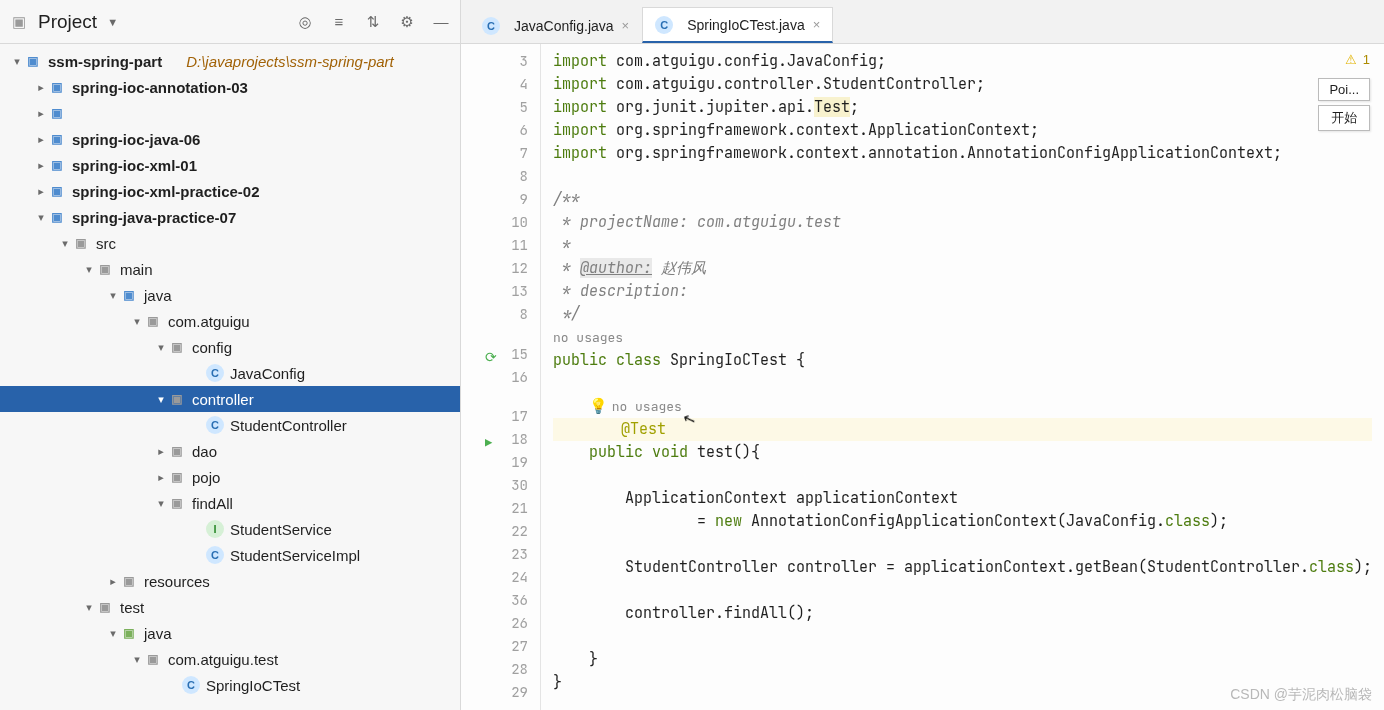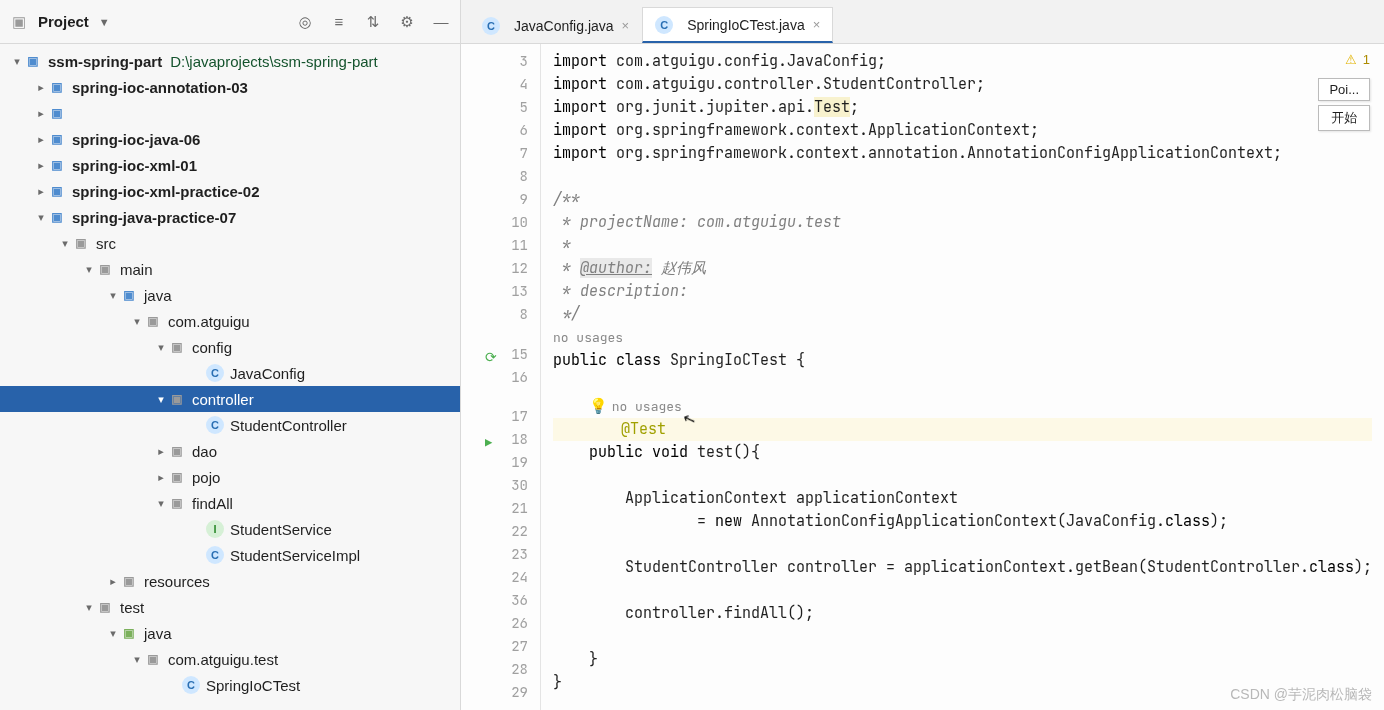--- a/index.html
+++ b/index.html
@@ -25,22 +25,22 @@
   }
   .project-header {
     height: 44px;
     display: flex;
     align-items: center;
     padding: 0 10px;
     border-bottom: 1px solid #d9d9d9;
     gap: 10px;
   }
   .project-header .title {
-    font-weight: 700;
-    font-size: 15px;
+    font-weight: 400;
+    font-size: 19px;
     display: flex;
     align-items: center;
     gap: 6px;
   }
   .chevron-down { font-size: 11px; color: #6a6a6a; }
   .header-icons {
     margin-left: auto;
     display: flex;
     gap: 16px;
     align-items: center;
@@ -92,21 +92,21 @@
   .class-c {
     background:#cfe7ff; color:#2a6fb3; border-radius:50%;
     width:18px; height:18px; font-size:11px;
   }
   .class-i {
     background:#d6f0d6; color:#2e8b2e; border-radius:50%;
     width:18px; height:18px; font-size:11px;
   }
   .label { font-weight: 600; }
   .label.light { font-weight:400; }
-  .hint { color:#14532d; font-weight:400; margin-left:8px; }
+  .hint { color:#a16207; font-weight:400; margin-left:24px;font-style:italic; }
 
   
   .editor {
     flex: 1;
     display: flex;
     flex-direction: column;
     background: #fdfdfd;
     position: relative;
   }
   .tabs {
@@ -159,21 +159,21 @@
     color:#4caf50; font-size:14px;
   }
   .code {
     font-family: "JetBrains Mono", Consolas, monospace;
     font-size: 15px;
     line-height: 23px;
     padding: 6px 12px;
     white-space: pre;
     color:#1f1f1f;
   }
-  .kw { color:#000000; }
+  .kw { color:#4d7c0f; }
   .cm { color:#808080; font-style:italic; }
   .tag { color:#808080; font-style:italic; background:#e9e9e9; text-decoration:underline;}
   .anno { color:#a0a000;padding-left:32px; }
   .inlay { color:#8a8a8a; font-size:13px; }
   .hl-test { background:#f8f2ce; }
   .line-hl { background:#fdf9e6; display:inline-block; width:100%; }
   .bulb { color:#f2b200; margin-right:4px; }
 
   .warn-corner {
     position:absolute; top:52px; right:14px;

